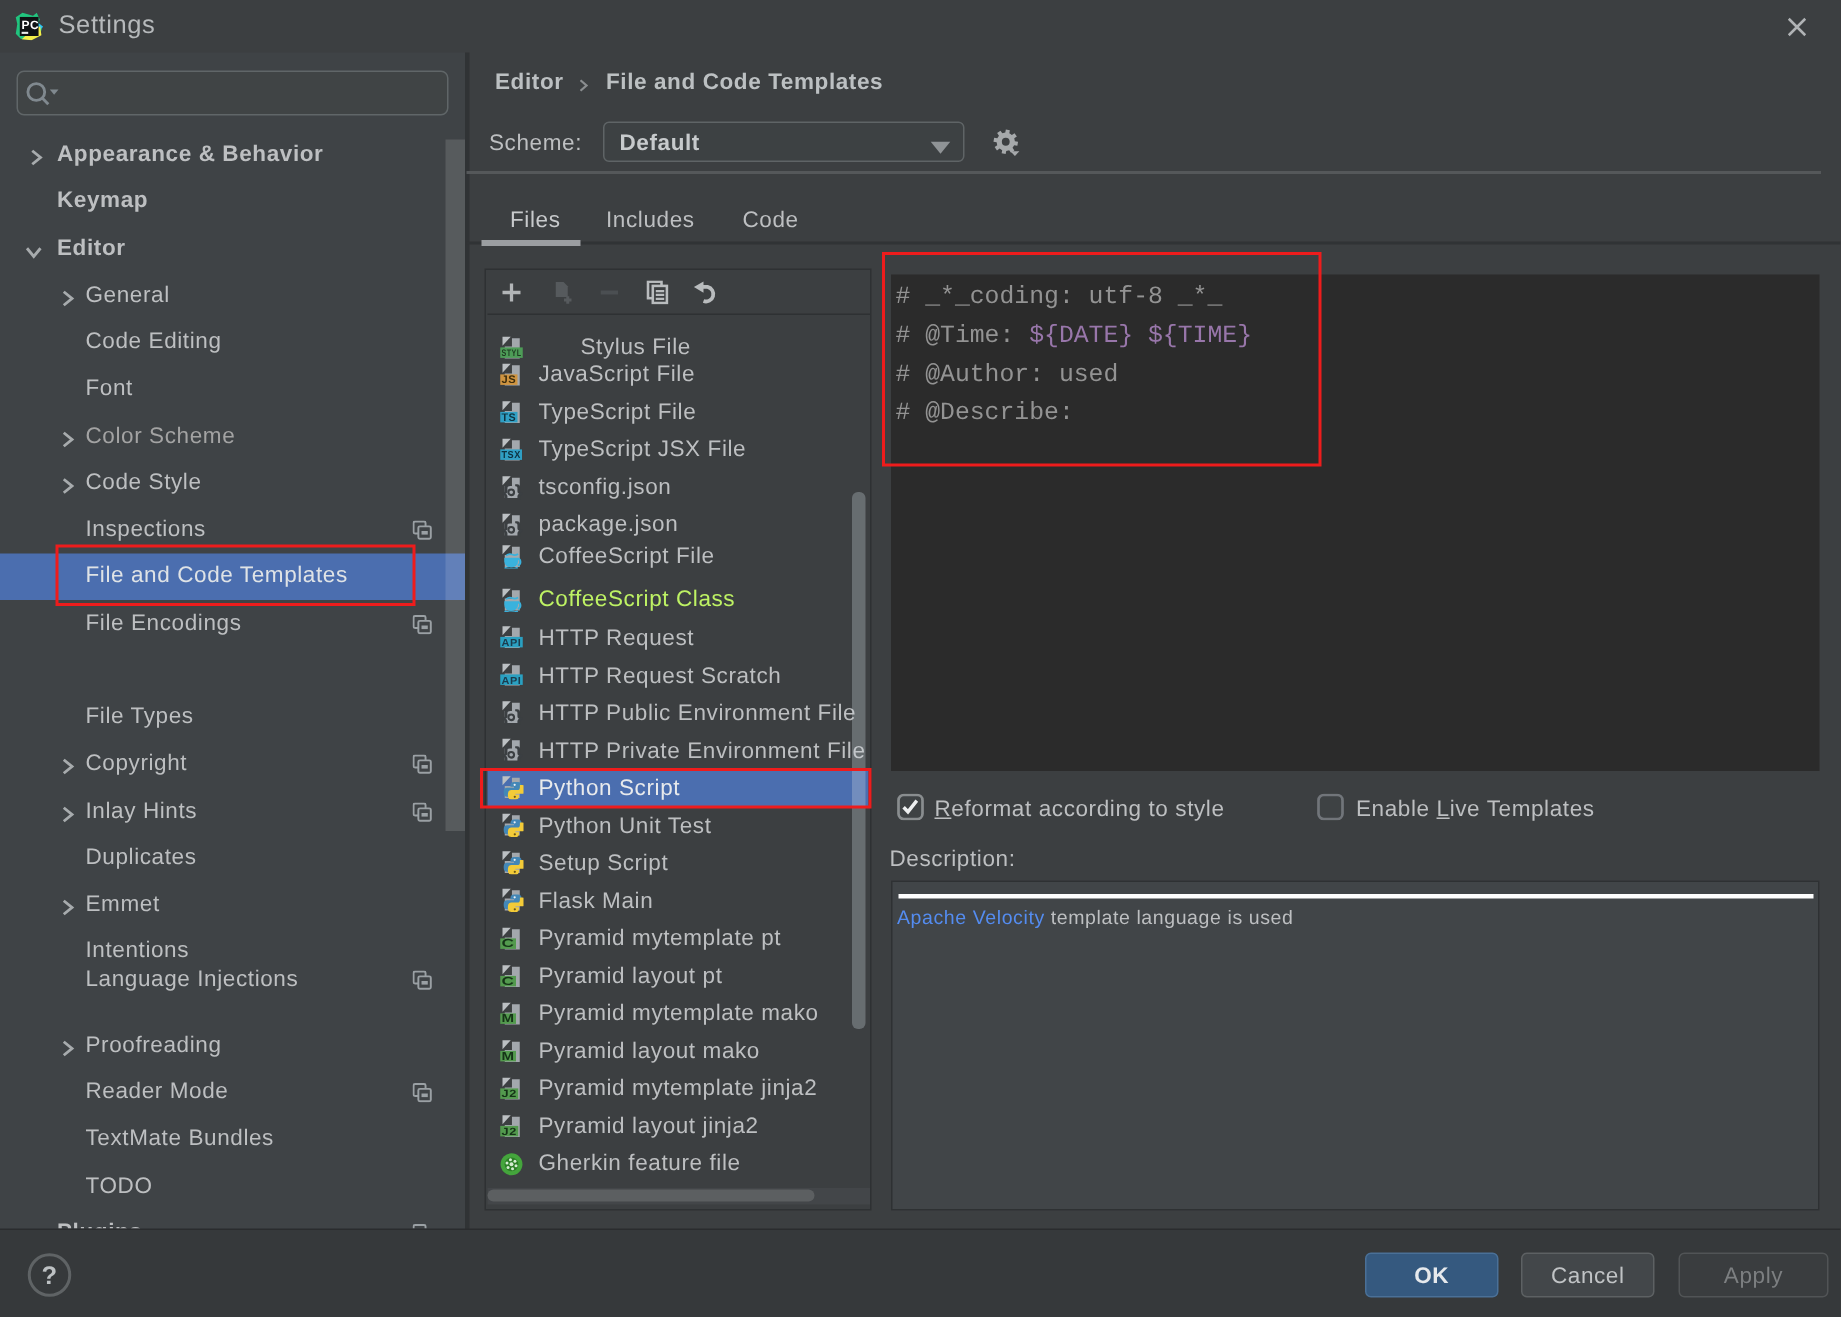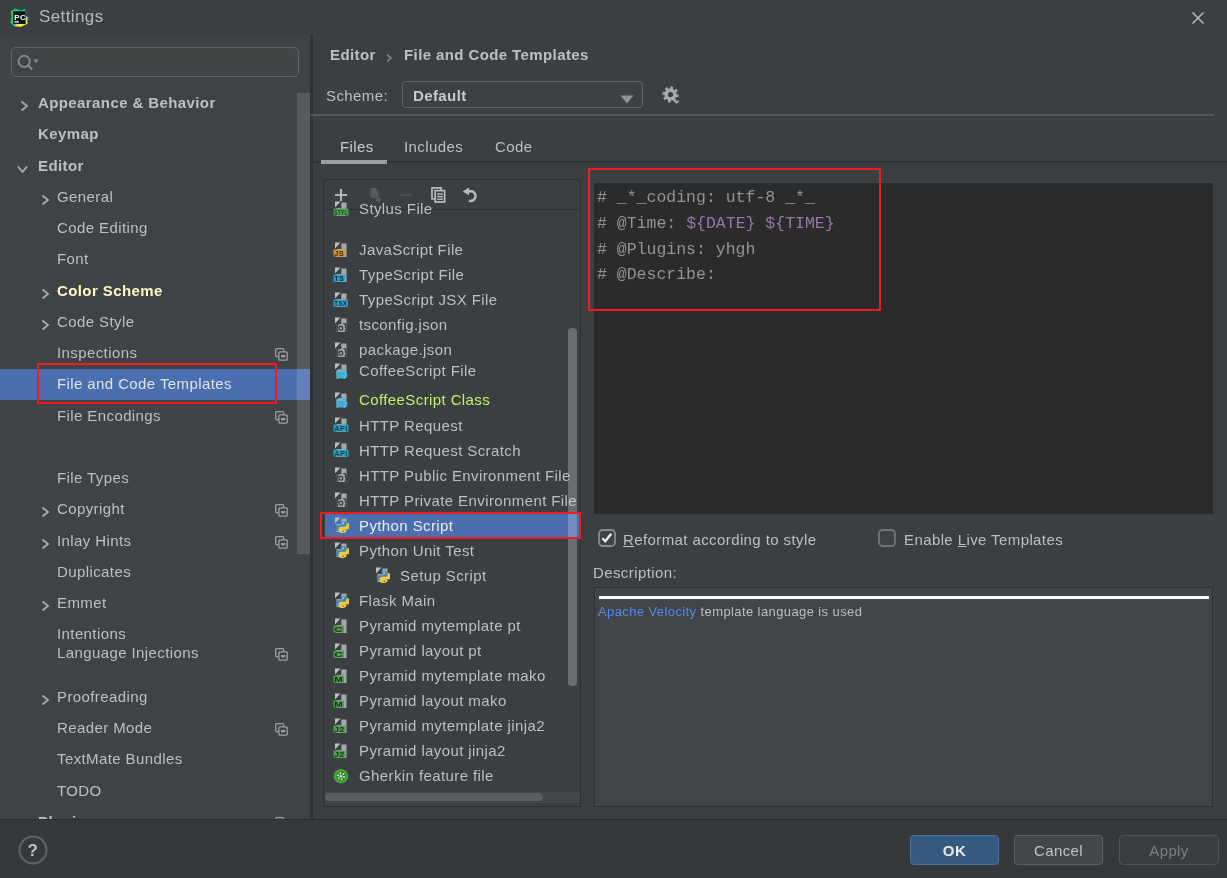--- a/index.html
+++ b/index.html
@@ -53,21 +53,21 @@
 <div class="row" style="top:178.0px;left:0;width:310px;">
       <span style="position:absolute;left:57px;top:6px;font-weight:normal;color:#bdbfc1">Code Editing</span>
     </div>
 <div class="row" style="top:209.2px;left:0;width:310px;">
       <span style="position:absolute;left:57px;top:6px;font-weight:normal;color:#bdbfc1">Font</span>
     </div>
 <div class="row" style="top:240.5px;left:0;width:310px;">
       <span style="position:absolute;left:39px;top:10px"><svg width="12" height="12" viewBox="0 0 12 12" style="">
           <polyline points="3.5,1.5 9,6 3.5,10.5" fill="none" stroke="#a7abad" stroke-width="1.9"></polyline>
         </svg></span>
-      <span style="position:absolute;left:57px;top:6px;font-weight:bold;color:#fef9c3">Color Scheme</span>
+      <span style="position:absolute;left:57px;top:6px;font-weight:normal;color:#a3a3a3">Color Scheme</span>
     </div>
 <div class="row" style="top:271.8px;left:0;width:310px;">
       <span style="position:absolute;left:39px;top:10px"><svg width="12" height="12" viewBox="0 0 12 12" style="">
           <polyline points="3.5,1.5 9,6 3.5,10.5" fill="none" stroke="#a7abad" stroke-width="1.9"></polyline>
         </svg></span>
       <span style="position:absolute;left:57px;top:6px;font-weight:normal;color:#bdbfc1">Code Style</span>
     </div>
 <div class="row" style="top:303.0px;left:0;width:310px;">
       <span style="position:absolute;left:57px;top:6px;font-weight:normal;color:#bdbfc1">Inspections</span>
       <span style="position:absolute;left:275px;top:9px"><svg width="13" height="13" viewBox="0 0 13 13" style="">
@@ -202,21 +202,21 @@
       <rect x="2" y="0.8" width="9" height="11" fill="none" stroke="#b9bcbe" stroke-width="1.7"></rect>
       <rect x="5.2" y="3.6" width="9.4" height="11.4" fill="#3c3f41" stroke="#b9bcbe" stroke-width="1.7"></rect>
       <line x1="7.2" y1="7" x2="12.8" y2="7" stroke="#b9bcbe" stroke-width="1.5"></line>
       <line x1="7.2" y1="9.6" x2="12.8" y2="9.6" stroke="#b9bcbe" stroke-width="1.5"></line>
       <line x1="7.2" y1="12.2" x2="12.8" y2="12.2" stroke="#b9bcbe" stroke-width="1.5"></line>
     </svg></div>
 <div class="abs" style="left:462px;top:187px"><svg width="18" height="16" viewBox="0 0 18 16" style="">
       <polygon points="0.6,4.4 7,0.6 7,8.2" fill="#b9bcbe"></polygon>
       <path d="M6.6 4.3 H9.7 A4.9 4.9 0 1 1 7.0 13.7" fill="none" stroke="#b9bcbe" stroke-width="2.5"></path>
     </svg></div>
-<div class="lrow" style="top:196px;">
+<div class="lrow" style="top:219px;gap:28px;">
     <svg width="16" height="16" viewBox="0 0 16 16" style="">
       <polygon points="2,0.5 7.5,0.5 2,6.5" fill="#bcc0c3"></polygon>
       <path d="M8.3 1.5 H13.5 V15 H3.5 V7 L8.3 7 Z" fill="#a3a8ad"></path>
       <rect x="0.5" y="7.6" width="15" height="7" fill="#4d9c57"></rect>
       <text x="8.0" y="13.6" text-anchor="middle" font-family="Liberation Sans" font-size="6.4" font-weight="bold" fill="#1f3a22" textLength="13.4" lengthAdjust="spacingAndGlyphs">STYL</text>
     </svg>
     <span class="t" style="color:#bdbfc1">Stylus File</span>
   </div>
 <div class="lrow" style="top:237.1px;">
     <svg width="16" height="16" viewBox="0 0 16 16" style="">
@@ -344,21 +344,21 @@
       <path d="M8.3 1.5 H13.5 V15 H3.5 V7 L8.3 7 Z" fill="#a3a8ad"></path>
       <path d="M9.7 4.4 h2.6 a2.4 2.4 0 0 1 2.4 2.4 v1.5 a2.4 2.4 0 0 1 -2.4 2.4 h-3.9 a1.7 1.7 0 0 0 -1.7 1.7 v1.7 h-1.5 a2.4 2.4 0 0 1 -2.4 -2.4 v-1.1 a2.4 2.4 0 0 1 2.4 -2.4 h4.5 v-0.7 h-2.4 v-0.7 a2.4 2.4 0 0 1 2.4 -2.4 z" fill="#4387b7"></path>
       <circle cx="10.1" cy="6.2" r="0.75" fill="#eaf1f7"></circle>
       <g transform="rotate(180 10.15 10.2)">
         <path d="M9.7 4.4 h2.6 a2.4 2.4 0 0 1 2.4 2.4 v1.5 a2.4 2.4 0 0 1 -2.4 2.4 h-3.9 a1.7 1.7 0 0 0 -1.7 1.7 v1.7 h-1.5 a2.4 2.4 0 0 1 -2.4 -2.4 v-1.1 a2.4 2.4 0 0 1 2.4 -2.4 h4.5 v-0.7 h-2.4 v-0.7 a2.4 2.4 0 0 1 2.4 -2.4 z" fill="#f3cb38"></path>
         <circle cx="10.1" cy="6.2" r="0.75" fill="#6b5716"></circle>
       </g>
     </svg>
     <span class="t" style="color:#bdbfc1">Python Unit Test</span>
   </div>
-<div class="lrow" style="top:562.8px;margin-left:41px;">
+<div class="lrow" style="top:562.8px;">
     <svg width="16" height="16" viewBox="0 0 16 16" style="">
       <polygon points="2,0.5 7.5,0.5 2,6.5" fill="#bcc0c3"></polygon>
       <path d="M8.3 1.5 H13.5 V15 H3.5 V7 L8.3 7 Z" fill="#a3a8ad"></path>
       <path d="M9.7 4.4 h2.6 a2.4 2.4 0 0 1 2.4 2.4 v1.5 a2.4 2.4 0 0 1 -2.4 2.4 h-3.9 a1.7 1.7 0 0 0 -1.7 1.7 v1.7 h-1.5 a2.4 2.4 0 0 1 -2.4 -2.4 v-1.1 a2.4 2.4 0 0 1 2.4 -2.4 h4.5 v-0.7 h-2.4 v-0.7 a2.4 2.4 0 0 1 2.4 -2.4 z" fill="#4387b7"></path>
       <circle cx="10.1" cy="6.2" r="0.75" fill="#eaf1f7"></circle>
       <g transform="rotate(180 10.15 10.2)">
         <path d="M9.7 4.4 h2.6 a2.4 2.4 0 0 1 2.4 2.4 v1.5 a2.4 2.4 0 0 1 -2.4 2.4 h-3.9 a1.7 1.7 0 0 0 -1.7 1.7 v1.7 h-1.5 a2.4 2.4 0 0 1 -2.4 -2.4 v-1.1 a2.4 2.4 0 0 1 2.4 -2.4 h4.5 v-0.7 h-2.4 v-0.7 a2.4 2.4 0 0 1 2.4 -2.4 z" fill="#f3cb38"></path>
         <circle cx="10.1" cy="6.2" r="0.75" fill="#6b5716"></circle>
       </g>
     </svg>
@@ -442,21 +442,21 @@
       <circle cx="5.0" cy="7.3" r="1" fill="#d4ecd1"></circle>
       <circle cx="7.3" cy="5.2" r="1" fill="#d4ecd1"></circle>
       <circle cx="10.3" cy="6.1" r="1" fill="#d4ecd1"></circle>
     </svg>
     <span class="t" style="color:#bdbfc1">Gherkin feature file</span>
   </div>
 <div class="abs" style="left:568px;top:328px;width:9px;height:358px;background:rgba(205,214,222,0.30);border-radius:4px"></div>
 <div class="abs" style="left:325px;top:792px;width:255px;height:11px;background:#434649"></div>
 <div class="abs" style="left:325px;top:793px;width:218px;height:8px;background:#5c5f61;border-radius:4px"></div>
 <div class="abs" style="left:594px;top:183px;width:619px;height:331px;background:#2b2b2b"></div>
-<div class="abs" style="left:597px;top:185px;font-family:'Liberation Mono',monospace;font-size:16.5px;color:#939393;white-space:pre;letter-spacing:0;line-height:25.8px"><div># _*_coding: utf-8 _*_</div><div># @Time: <span style="color:#9876aa">${DATE}</span> <span style="color:#9876aa">${TIME}</span></div><div># @Plugins: yhgh</div><div># @Describe:</div></div>
+<div class="abs" style="left:597px;top:185px;font-family:'Liberation Mono',monospace;font-size:16.5px;color:#939393;white-space:pre;letter-spacing:0;line-height:25.8px"><div># _*_coding: utf-8 _*_</div><div># @Time: <span style="color:#9876aa">${DATE}</span> <span style="color:#9876aa">${TIME}</span></div><div># @Author: used</div><div># @Describe:</div></div>
 <div class="abs" style="left:597.5px;top:528.5px"><svg width="18" height="18" viewBox="0 0 18 18" style="">
       <rect x="1" y="1" width="16" height="16" rx="3.5" fill="#3e4244" stroke="#898d8f" stroke-width="1.8"></rect>
       <polyline points="4.4,9.2 7.3,12.2 13.2,4.8" fill="none" stroke="#eceeef" stroke-width="2.3"></polyline>
     </svg></div>
 <div class="abs" style="left:623px;top:531px"><span style="text-decoration:underline">R</span>eformat according to style</div>
 <div class="abs" style="left:877.5px;top:528.5px"><svg width="18" height="18" viewBox="0 0 18 18" style="">
       <rect x="1" y="1" width="16" height="16" rx="3.5" fill="#3e4244" stroke="#71757a" stroke-width="1.8"></rect>
     </svg></div>
 <div class="abs" style="left:904px;top:531px">Enable <span style="text-decoration:underline">L</span>ive Templates</div>
 <div class="abs" style="left:593px;top:564px">Description:</div>

